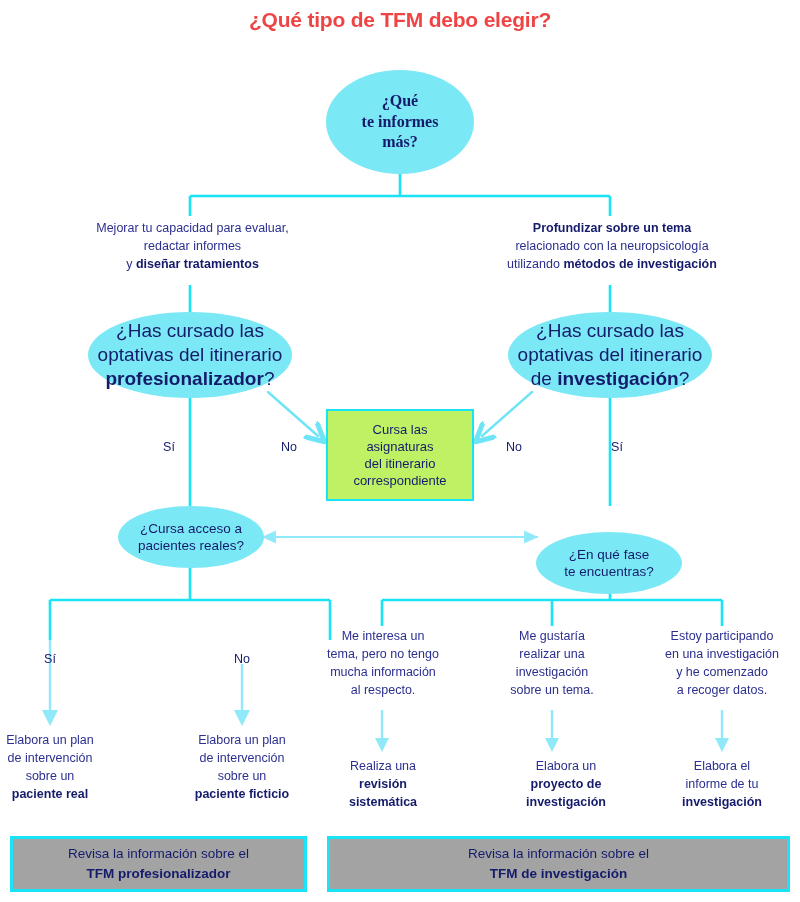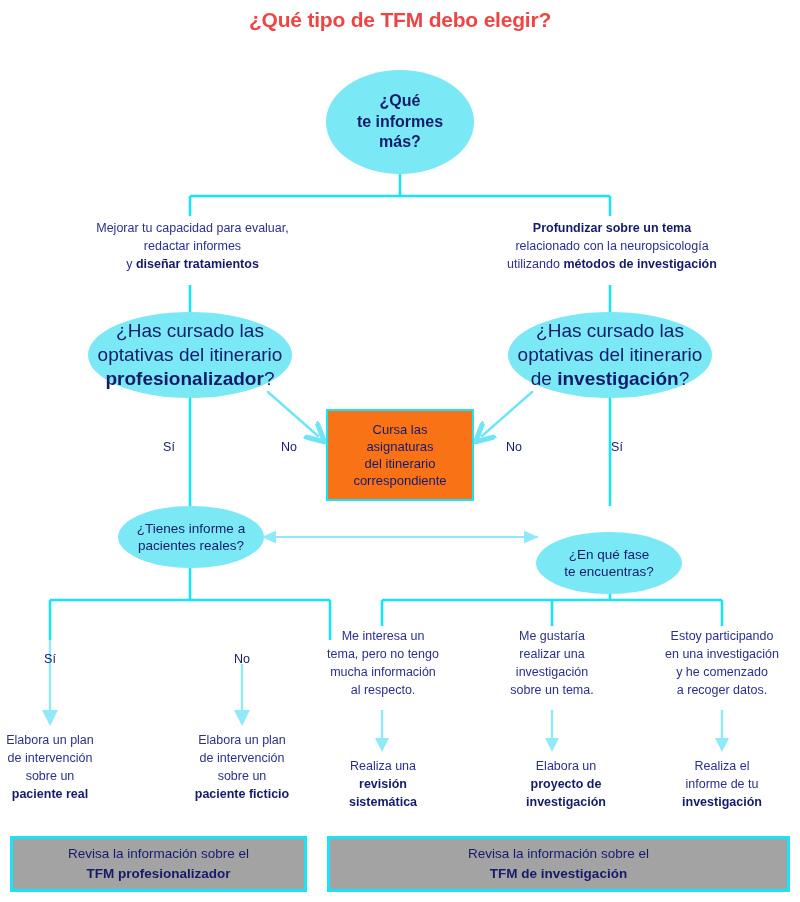--- a/index.html
+++ b/index.html
@@ -54,21 +54,21 @@
   .ellipse.q {
     font-size: 19px;
   }
   .ellipse.q2 {
     font-size: 13.5px;
   }
   .boxc {
     position: absolute;
     box-sizing: border-box;
     border: 2.5px solid #18e3f7;
-    background: #f97316;
+    background: #bef264;
     display: flex;
     align-items: center;
     justify-content: center;
     text-align: center;
     color: #151b6b;
     font-size: 13px;
     line-height: 1.32;
   }
   .cta {
     position: absolute;
@@ -175,21 +175,21 @@
       <path d="M50,626 L50,640"></path>
       <path d="M330,626 L330,640"></path>
     </g>
     <g stroke="#8fe9f8" stroke-width="2.4" fill="none">
       <path d="M50,640 L50,664"></path>
     </g>
   </svg>
 
   <div class="title">¿Qué tipo de TFM debo elegir?</div>
 
-  <div class="ellipse root" style="left:326px; top:70px; width:148px; height:104px;">
+  <div class="ellipse root" style="left:326px; top:70px; width:148px; height:104px;font-family:Liberation Serif, serif;">
     <div>
       <span>¿Qué</span><br>
       <span>te informes</span><br>
       <span>más?</span>
     </div>
   </div>
 
   <div class="txt" style="left:478px; top:219px; width:268px;">
     <span class="b">Profundizar sobre un tema</span><br>
     <span>relacionado con la neuropsicología</span><br>
@@ -227,21 +227,21 @@
     </div>
   </div>
 
   <div class="lbl" style="left:152px; top:440px; width:34px;">Sí</div>
   <div class="lbl" style="left:272px; top:440px; width:34px;">No</div>
   <div class="lbl" style="left:497px; top:440px; width:34px;">No</div>
   <div class="lbl" style="left:600px; top:440px; width:34px;">Sí</div>
 
   <div class="ellipse q2" style="left:118px; top:506px; width:146px; height:62px;">
     <div>
-      <span>¿Tienes informe a</span><br>
+      <span>¿Cursa acceso a</span><br>
       <span>pacientes reales?</span>
     </div>
   </div>
 
   <div class="ellipse q2" style="left:536px; top:532px; width:146px; height:62px;">
     <div>
       <span>¿En qué fase</span><br>
       <span>te encuentras?</span>
     </div>
   </div>
@@ -290,21 +290,21 @@
     <span class="b">sistemática</span>
   </div>
 
   <div class="txt" style="left:495px; top:757px; width:142px;">
     <span>Elabora un</span><br>
     <span class="b">proyecto de</span><br>
     <span class="b">investigación</span>
   </div>
 
   <div class="txt" style="left:651px; top:757px; width:142px;">
-    <span>Realiza el</span><br>
+    <span>Elabora el</span><br>
     <span>informe de tu</span><br>
     <span class="b">investigación</span>
   </div>
 
   <div class="cta" style="left:10px; top:836px; width:297px; height:56px;">
     <div>
       <span>Revisa la información sobre el</span><br>
       <span class="b">TFM profesionalizador</span>
     </div>
   </div>

